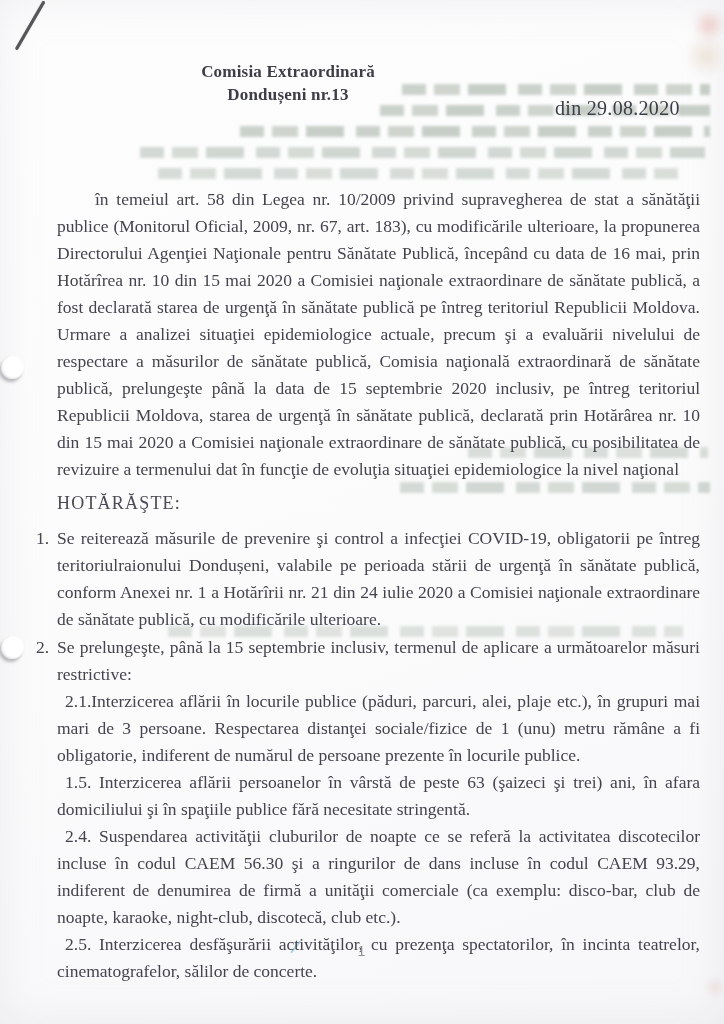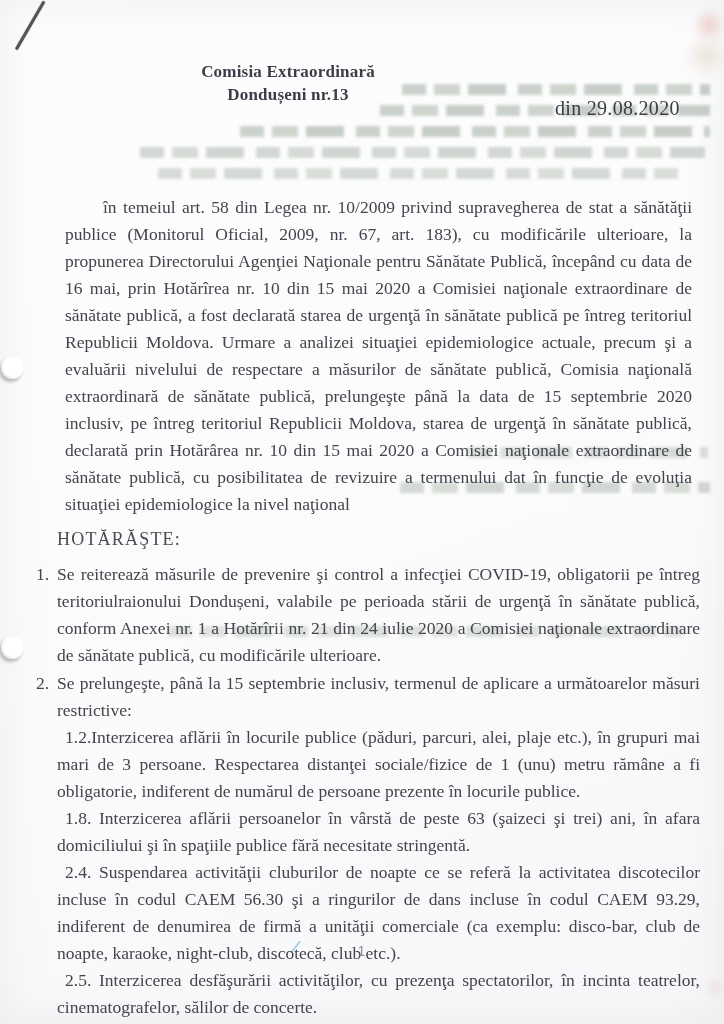--- a/index.html
+++ b/index.html
@@ -62,21 +62,21 @@
   .doc-date{
     position:absolute;top:97px;left:523px;font-size:20px;color:#3c3d46;
     letter-spacing:.3px;
     margin-left:32px;
   }
   .content{
     position:absolute;top:186px;left:57px;right:24px;
     font-size:17.5px;line-height:27px;text-align:justify;
     color:#43444d;
   }
-  .intro{text-indent:38px;margin:8px;}
+  .intro{text-indent:38px;margin:0;}
   .resolution{
     text-align:left;text-indent:0;margin:7px 0 0 0;
     font-size:18px;letter-spacing:1.2px;color:#4a4b54;
   }
   .num-list{margin-top:8px;}
   .num-item{position:relative;margin:0 0 1px 0;}
   .num-item .num{position:absolute;left:-21px;top:0;text-align:left;}
   .sub-item{text-indent:8px;margin:0;}
   .page-num{
     position:absolute;top:943px;left:0;width:724px;text-align:center;
@@ -118,22 +118,22 @@
     <p class="resolution">HOTĂRĂŞTE:</p>
 
     <div class="num-list">
       <div class="num-item">
         <span class="num">1.</span>
         <span>Se reiterează măsurile de prevenire şi control a infecţiei COVID-19, obligatorii pe întreg teritoriulraionului Dondușeni, valabile pe perioada stării de urgenţă în sănătate publică, conform Anexei nr. 1 a Hotărîrii nr. 21 din 24 iulie 2020 a Comisiei naţionale extraordinare de sănătate publică, cu modificările ulterioare.</span>
       </div>
       <div class="num-item">
         <span class="num">2.</span>
         <span>Se prelungeşte, până la 15 septembrie inclusiv, termenul de aplicare a următoarelor măsuri restrictive:</span>
-        <p class="sub-item">1.2.Interzicerea aflării în locurile publice (păduri, parcuri, alei, plaje etc.), în grupuri mai mari de 3 persoane. Respectarea distanţei sociale/fizice de 1 (unu) metru rămâne a fi obligatorie, indiferent de numărul de persoane prezente în locurile publice.</p>
-        <p class="sub-item">1.8. Interzicerea aflării persoanelor în vârstă de peste 63 (şaizeci şi trei) ani, în afara domiciliului şi în spaţiile publice fără necesitate stringentă.</p>
+        <p class="sub-item">2.1.Interzicerea aflării în locurile publice (păduri, parcuri, alei, plaje etc.), în grupuri mai mari de 3 persoane. Respectarea distanţei sociale/fizice de 1 (unu) metru rămâne a fi obligatorie, indiferent de numărul de persoane prezente în locurile publice.</p>
+        <p class="sub-item">1.5. Interzicerea aflării persoanelor în vârstă de peste 63 (şaizeci şi trei) ani, în afara domiciliului şi în spaţiile publice fără necesitate stringentă.</p>
         <p class="sub-item">2.4. Suspendarea activităţii cluburilor de noapte ce se referă la activitatea discotecilor incluse în codul CAEM 56.30 şi a ringurilor de dans incluse în codul CAEM 93.29, indiferent de denumirea de firmă a unităţii comerciale (ca exemplu: disco-bar, club de noapte, karaoke, night-club, discotecă, club etc.).</p>
         <p class="sub-item">2.5. Interzicerea desfăşurării activităţilor, cu prezenţa spectatorilor, în incinta teatrelor, cinematografelor, sălilor de concerte.</p>
       </div>
     </div>
   </div>
 
   <div class="page-num">1</div>
 </div>
 
 </body></html>

